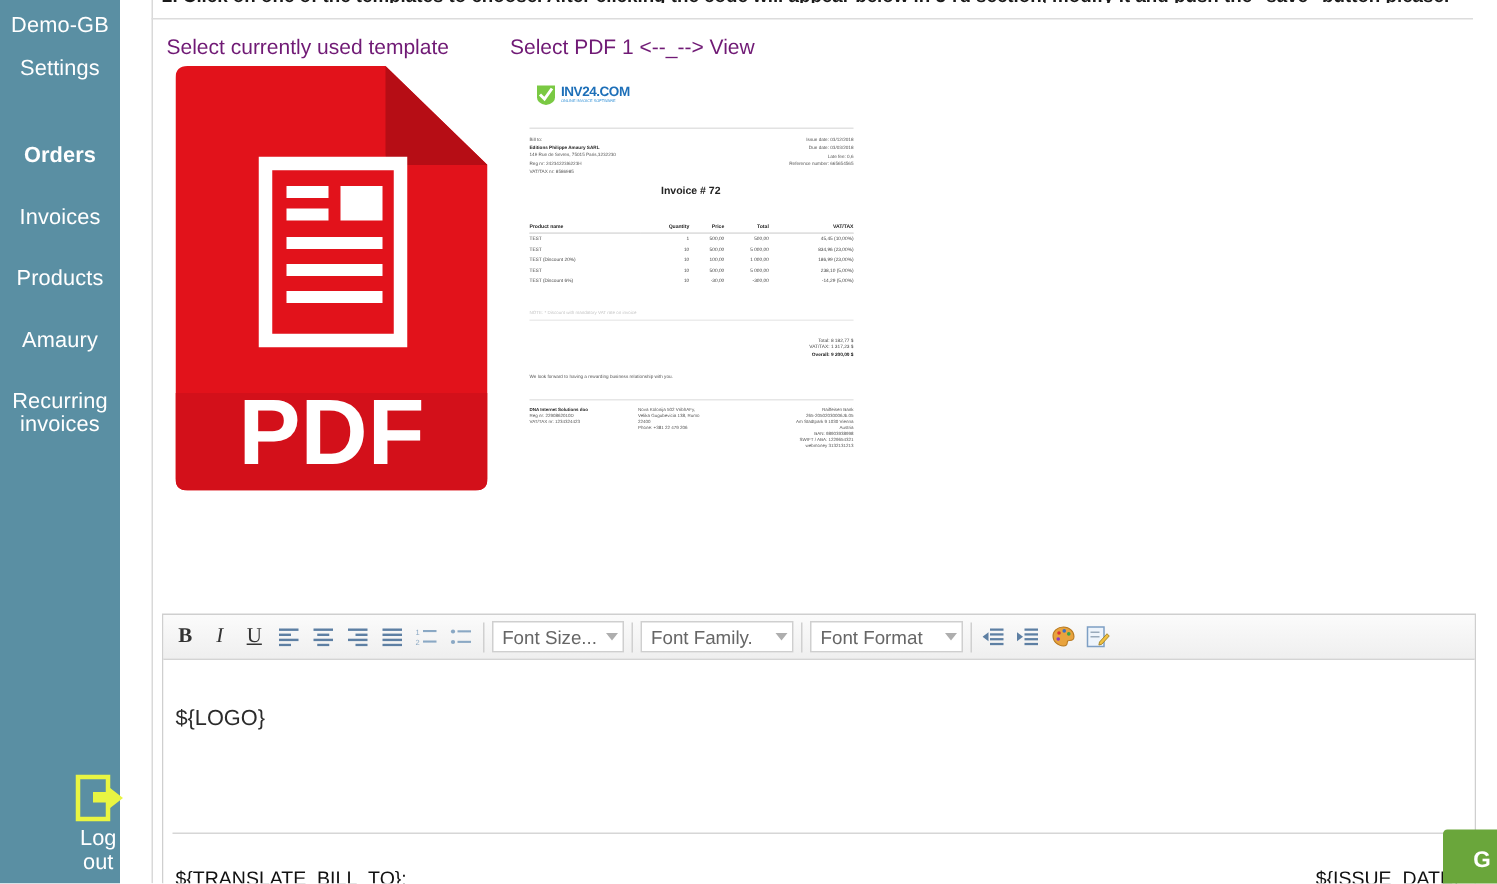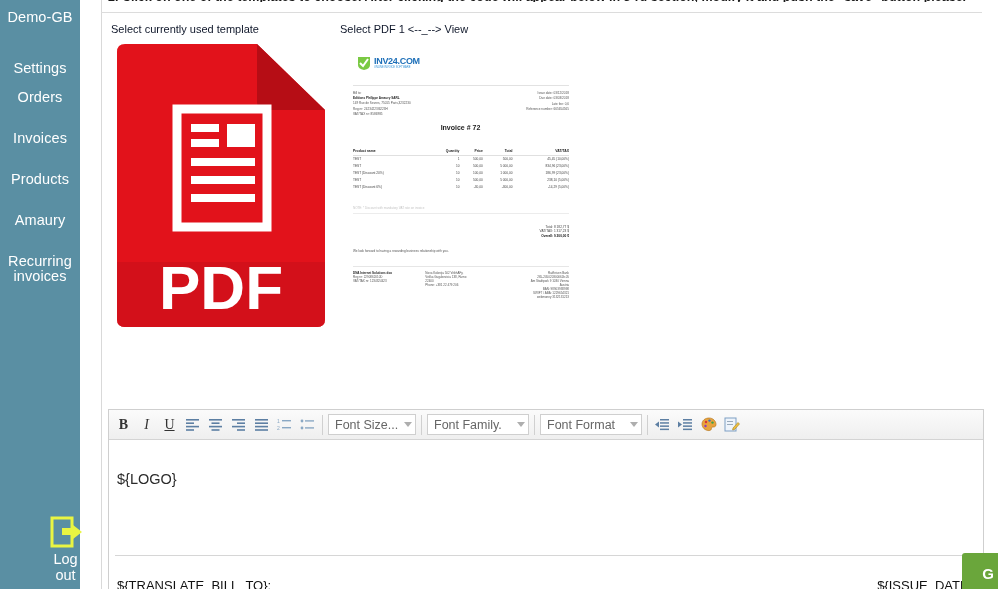--- a/index.html
+++ b/index.html
@@ -95,22 +95,22 @@
 
   
   #link-row {
     position: absolute;
     left: 0; top: 23px;
     width: 900px;
     height: 18px;
   }
   .olive-link {
     position: absolute;
-    color: #0f172a;
-    font-size: 11px;
+    color: #701a75;
+    font-size: 14px;
     text-decoration: none;
     cursor: pointer;
     white-space: nowrap;
   }
   #link-current  { left: 27px; top: 0; }
   #link-selectpdf{ left: 256px; top: 0; }
 
   
   #pdf-icon {
     position: absolute;
@@ -298,21 +298,21 @@
     flex: 0 0 auto;
     white-space: nowrap;
   }
   .tb-select .caret {
     width: 0; height: 0;
     border-left: 4px solid transparent;
     border-right: 4px solid transparent;
     border-top: 5px solid #aeaeae;
     margin-left: 6px;
   }
-  #tb-fontsize  { width: 84px; }
+  #tb-fontsize  { width: 84px; justify-content: flex-end; }
   #tb-fontfamily{ width: 102px; }
   #tb-fontformat{ width: 102px; }
 
   #editor-body {
     position: relative;
     height: 153px;
     background: #ffffff;
     overflow: hidden;
   }
   #ed-logo {
@@ -356,24 +356,24 @@
 </style>
 </head>
 <body>
 
 <div id="app">
 
   <nav id="sidebar">
     <div class="nav-item" style="margin-top:10px;">
       <span>Demo-GB</span>
     </div>
-    <div class="nav-item" style="margin-top:36px;">
+    <div class="nav-item" style="margin-top:14px;">
       <span>Settings</span>
     </div>
-    <div class="nav-item" style="margin-top:14px;">
+    <div class="nav-item" style="margin-top:43px;font-weight:bold;">
       <span>Orders</span>
     </div>
     <div class="nav-item" style="margin-top:26px;">
       <span>Invoices</span>
     </div>
     <div class="nav-item" style="margin-top:26px;">
       <span>Products</span>
     </div>
     <div class="nav-item" style="margin-top:26px;">
       <span>Amaury</span>

